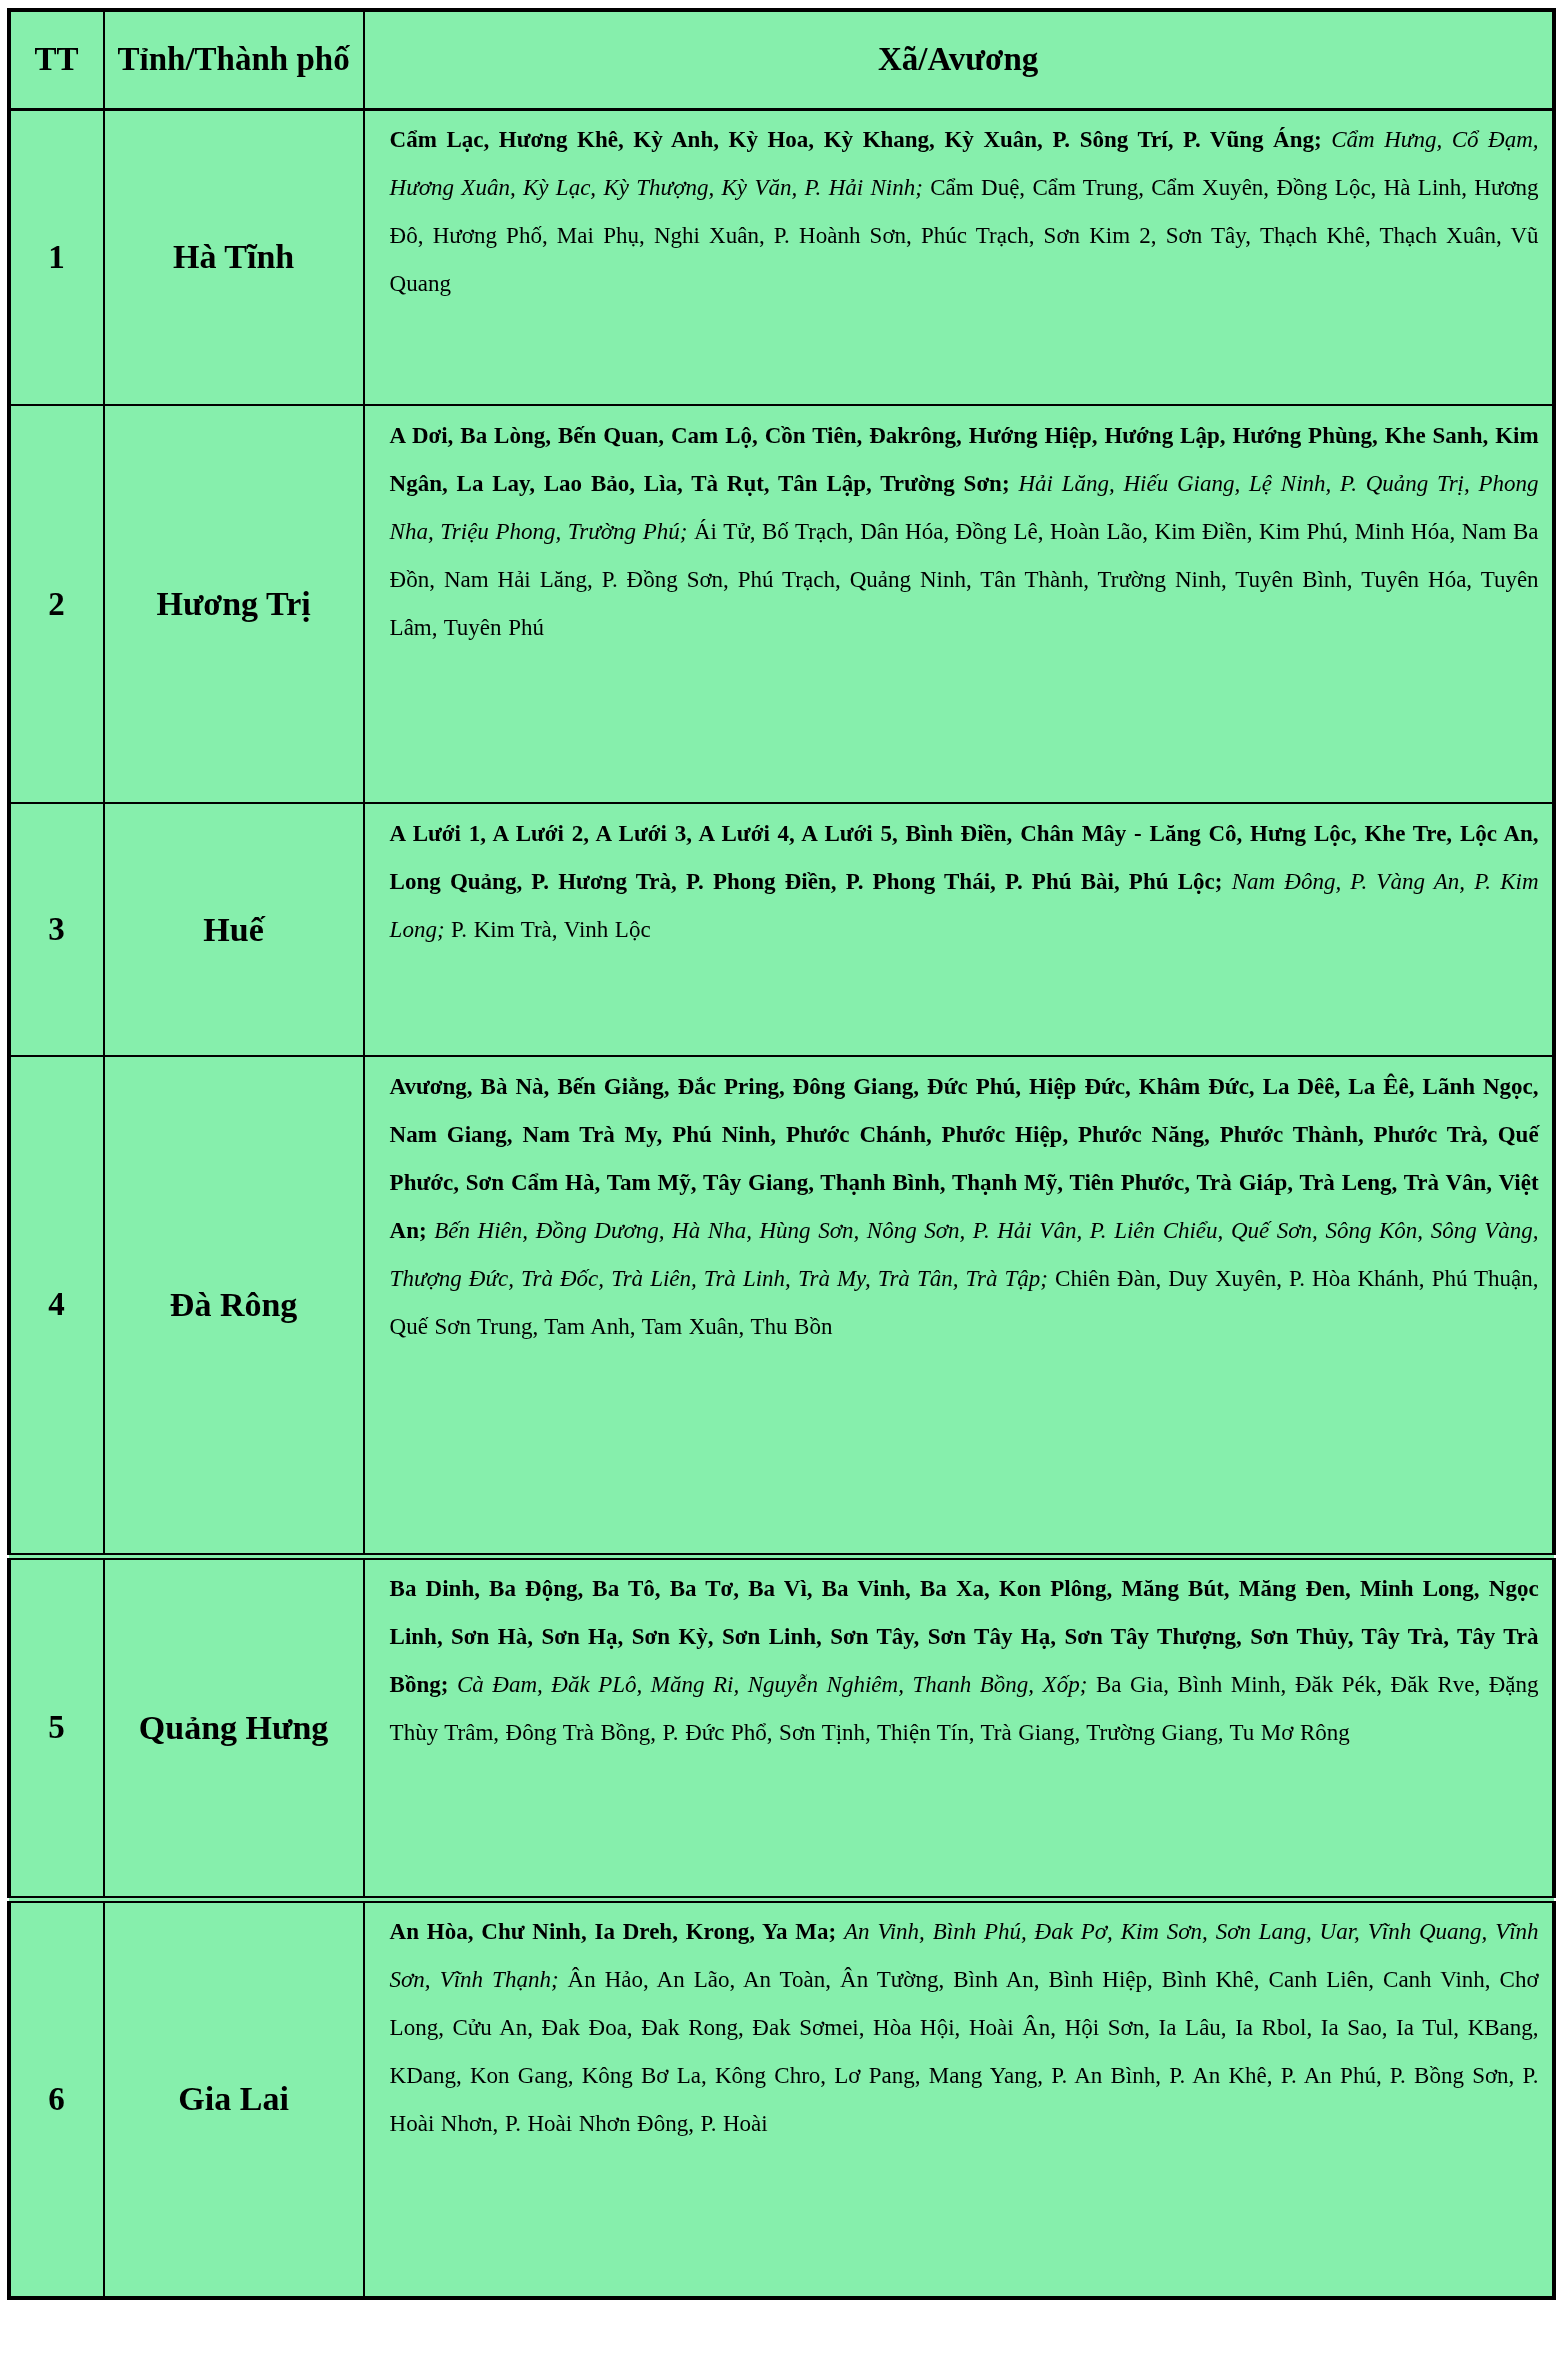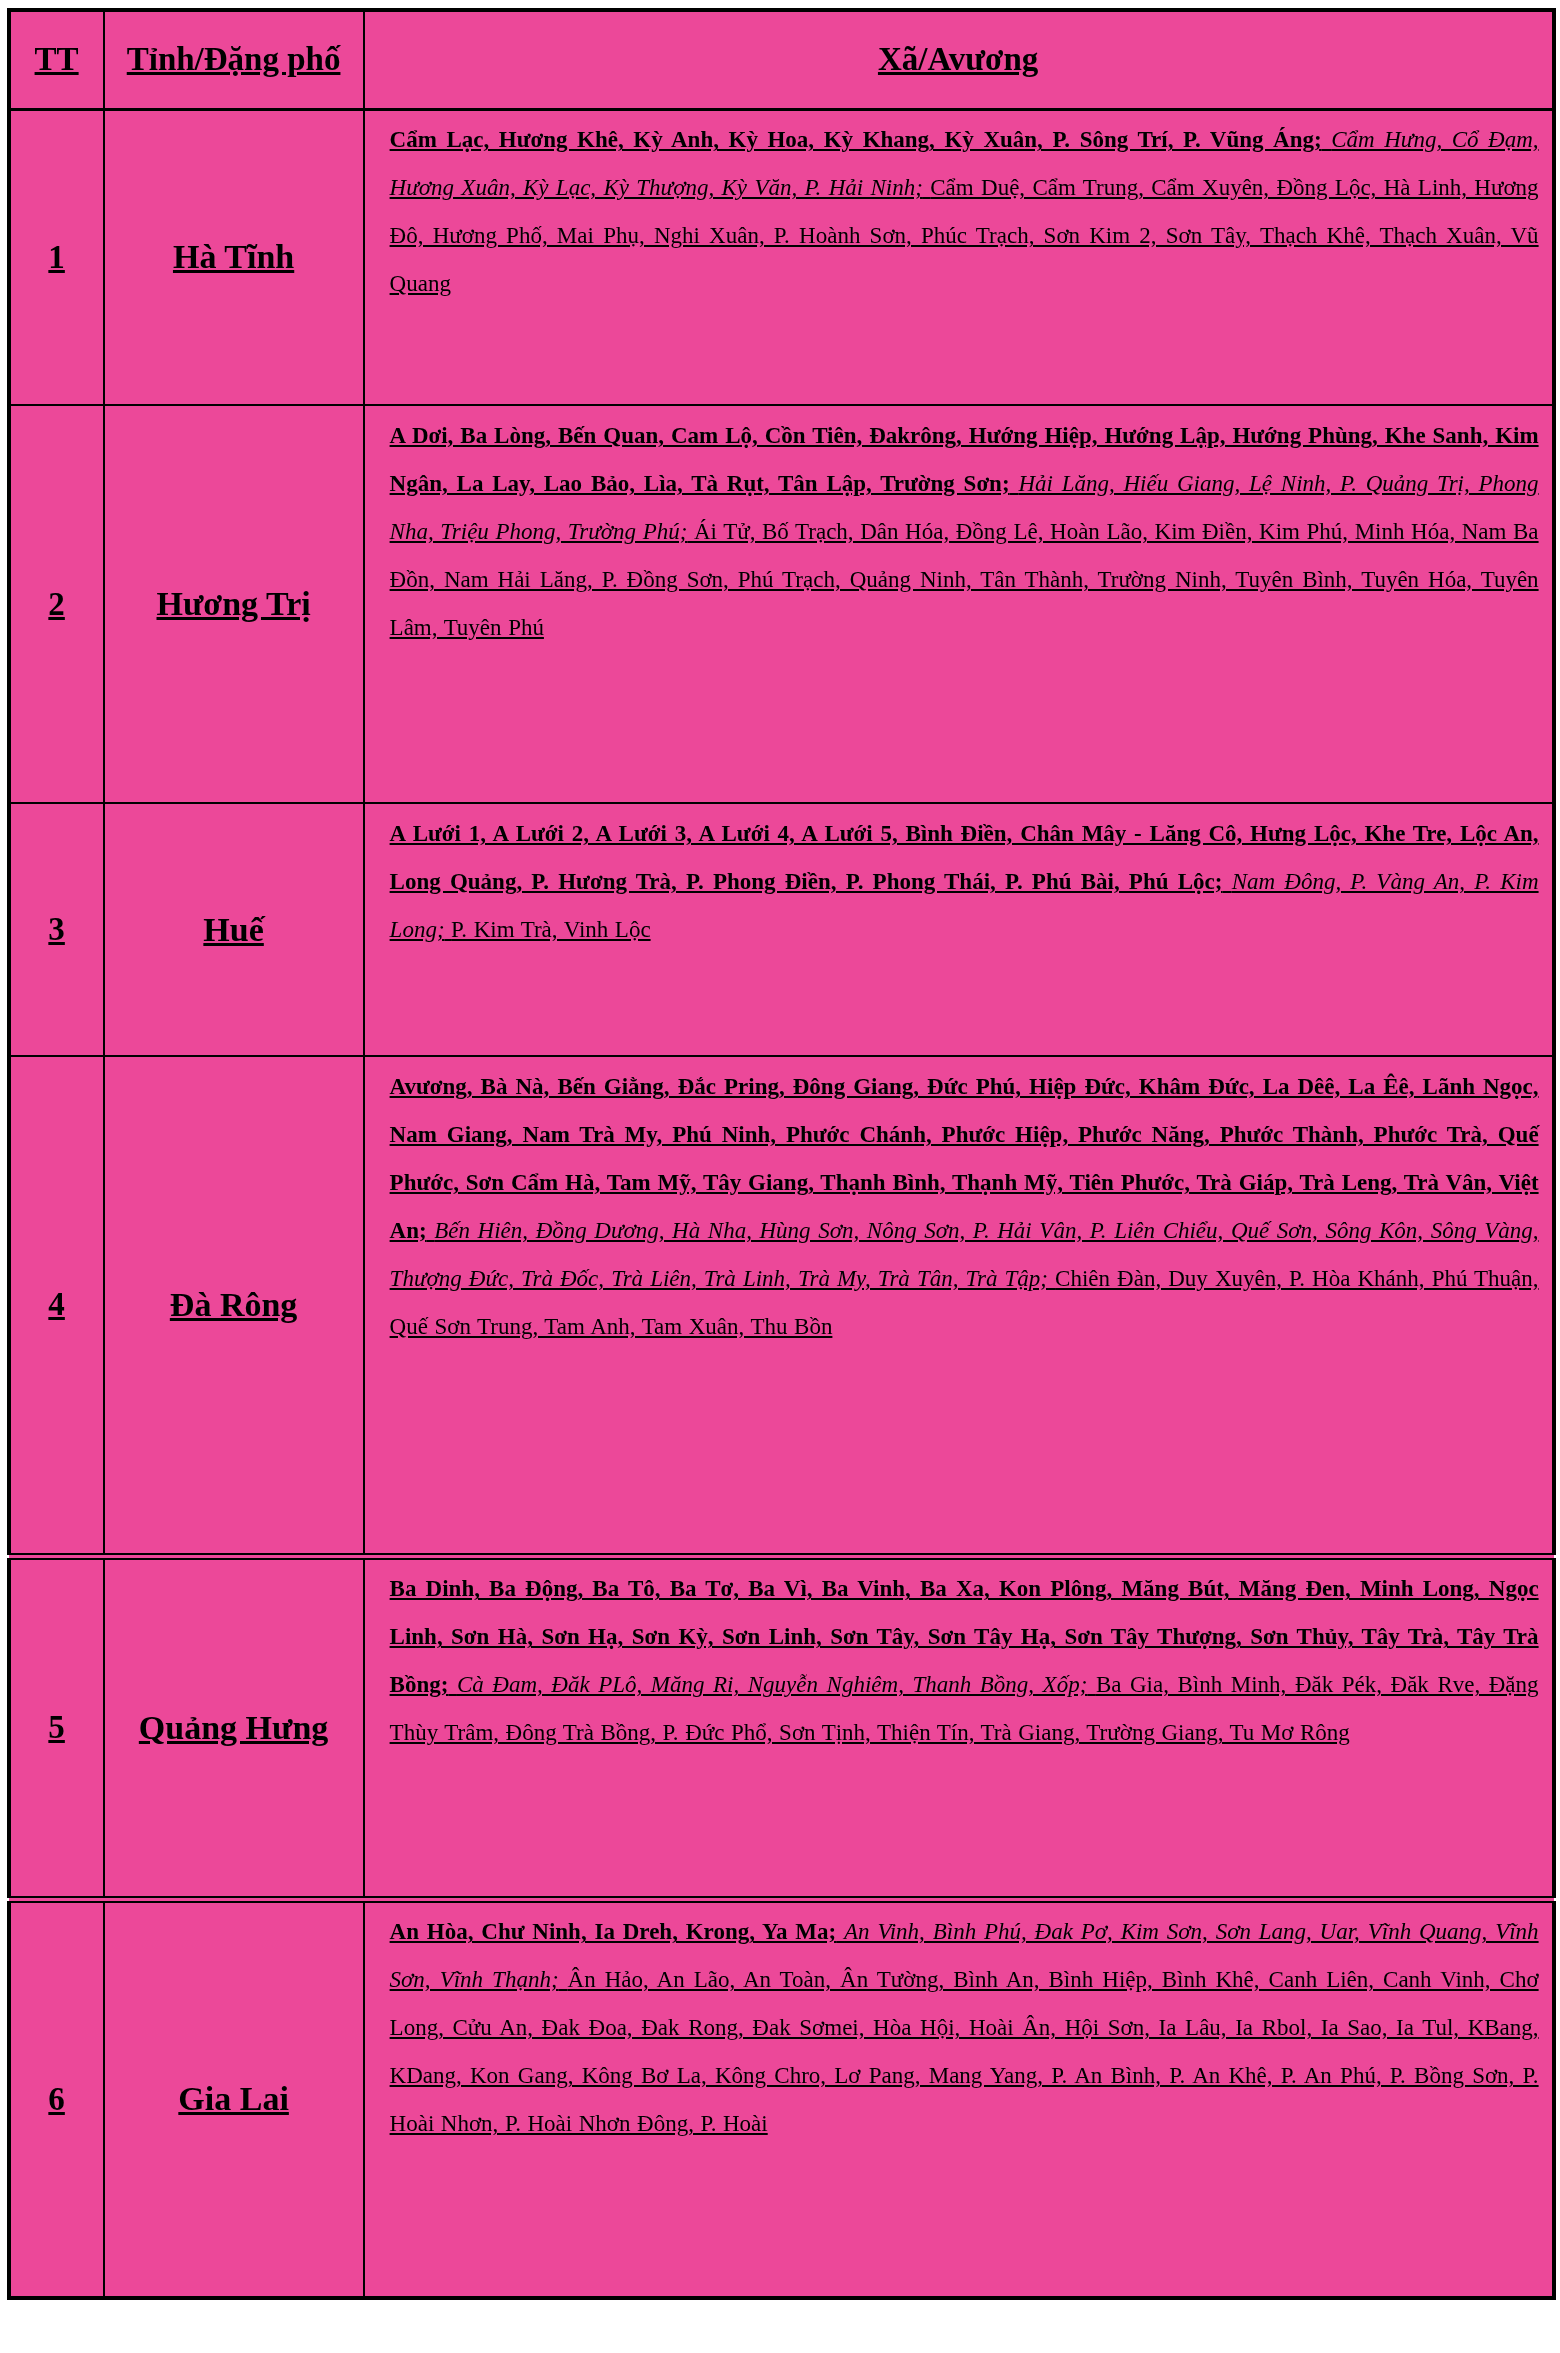--- a/index.html
+++ b/index.html
@@ -20,22 +20,21 @@
     top: 8.2px;
     width: 1549px;
     border-collapse: collapse;
     table-layout: fixed;
     border: 4.1px solid #000;
   }
   col.c1 { width: 95px; }
   col.c2 { width: 260px; }
   th, td {
     border: 2.5px solid #000;
-    background: #ec4899;
-    text-decoration: underline;
+    background: #86efac;
   }
   thead th {
     border-bottom: 3.3px solid #000;
     font-weight: bold;
     font-size: 33px;
     line-height: 41px;
     text-align: center;
     vertical-align: middle;
     padding: 5px 3.3px;
   }
@@ -76,21 +75,21 @@
 
 <table class="admin-table">
   <colgroup>
     <col class="c1">
     <col class="c2">
     <col class="c3">
   </colgroup>
   <thead>
     <tr class="hdr">
       <th>TT</th>
-      <th>Tỉnh/Đặng phố</th>
+      <th>Tỉnh/Thành phố</th>
       <th>Xã/Avương</th>
     </tr>
   </thead>
   <tbody>
     <tr class="r1">
       <td class="tt">1</td>
       <td class="prov">Hà Tĩnh</td>
       <td class="communes">
         <b>Cẩm Lạc, Hương Khê, Kỳ Anh, Kỳ Hoa, Kỳ Khang, Kỳ Xuân, P. Sông Trí, P. Vũng Áng;</b>
         <i>Cẩm Hưng, Cổ Đạm, Hương Xuân, Kỳ Lạc, Kỳ Thượng, Kỳ Văn, P. Hải Ninh;</i>

